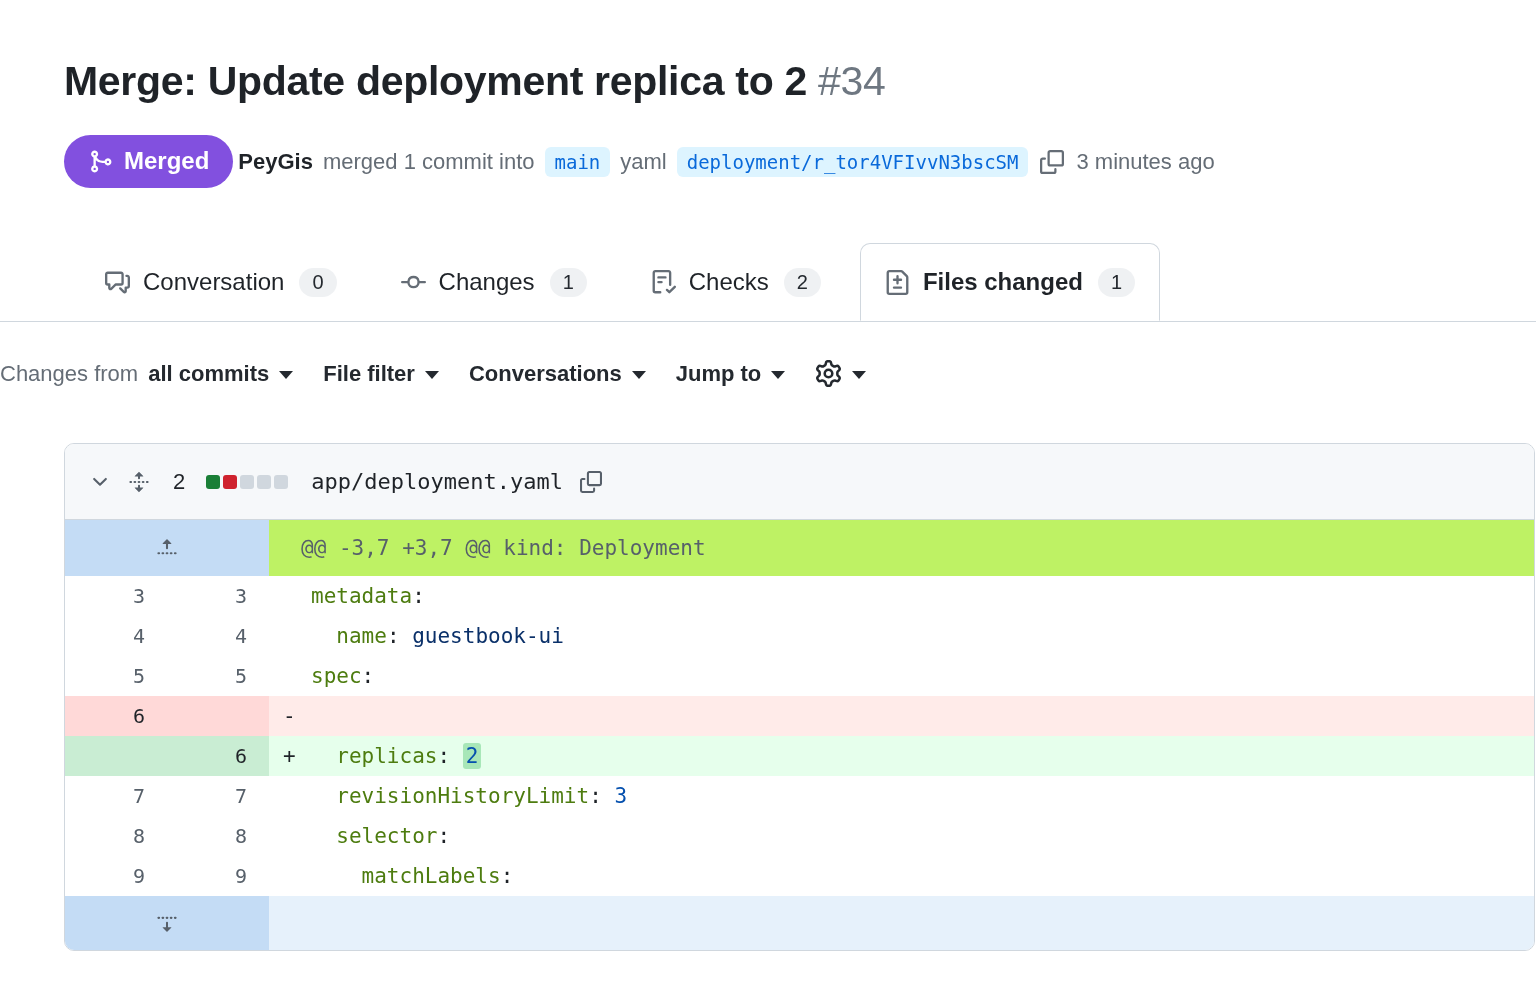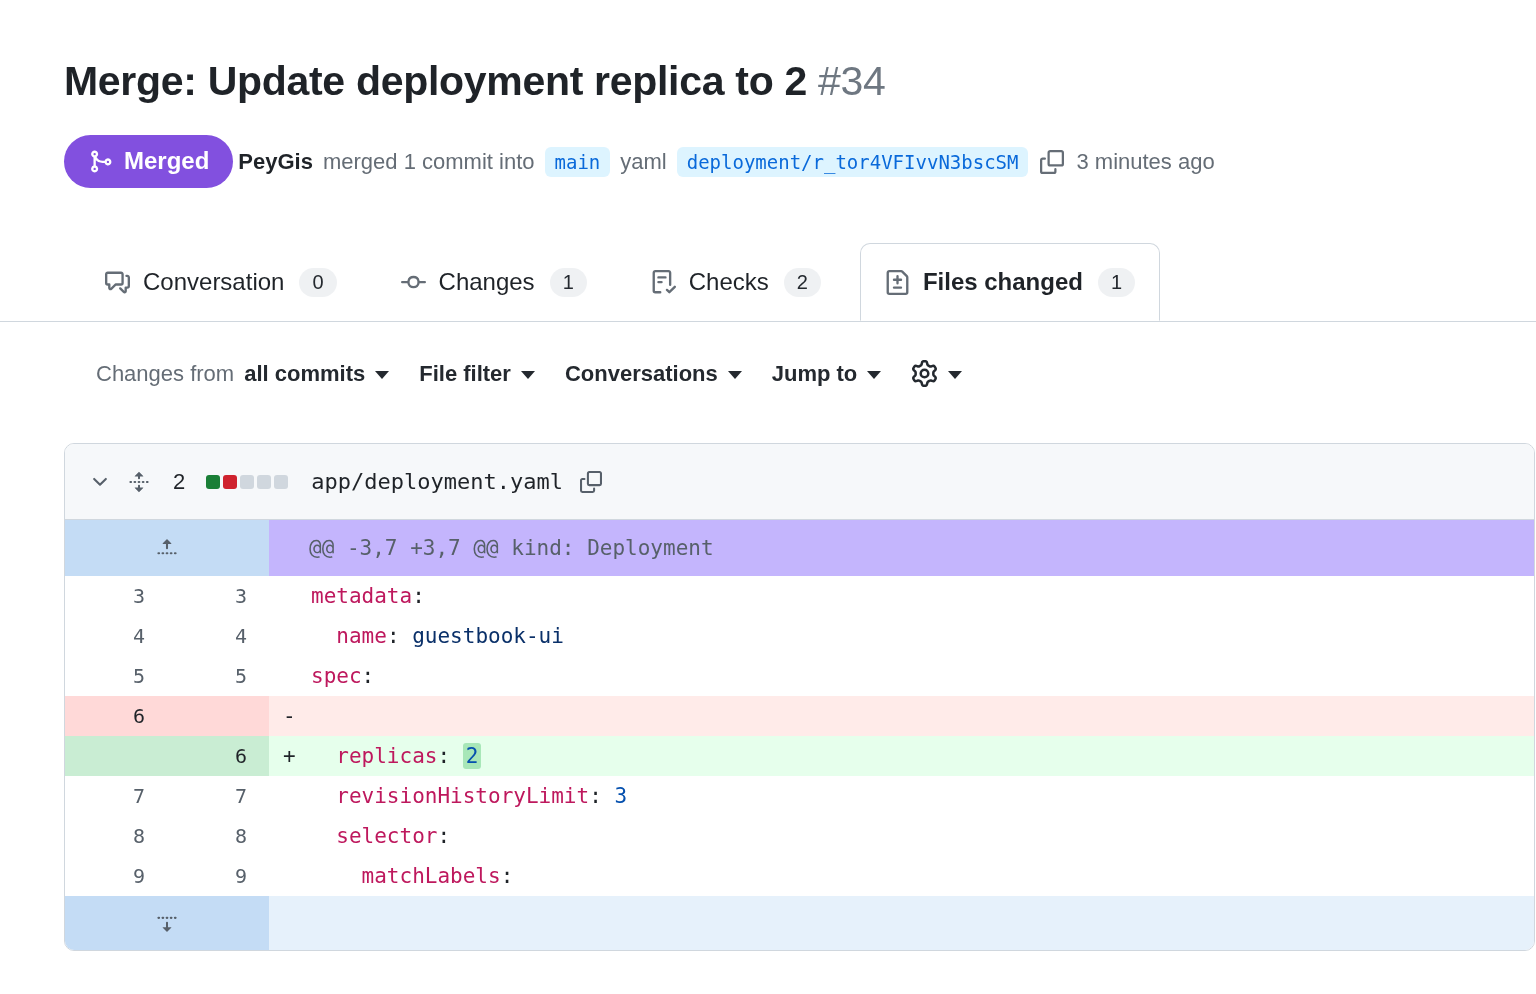--- a/index.html
+++ b/index.html
@@ -18,21 +18,21 @@
   .octicon svg{width:100%;height:100%;display:block}
   .badge-icon{width:25px;height:25px}
   .meta-copy-icon{width:24px;height:24px;color:#656d76;cursor:pointer;margin:0 2px}
   
   .tabs-bar{margin-top:55px;padding-left:80px;display:flex;align-items:flex-start;gap:14px;border-bottom:1px solid #d0d7de}
   .tab{display:flex;align-items:center;gap:13px;height:78px;padding:0 24px;font-family:inherit;font-size:24px;color:#1f2328;background:transparent;border:1px solid transparent;border-radius:10px 10px 0 0;cursor:pointer}
   .tab.active{background:#fff;border-color:#d0d7de;border-bottom-color:#fff;margin-bottom:-1px;font-weight:600}
   .tab-icon{width:25px;height:25px;color:#656d76}
   .tab-count{background:rgba(175,184,193,.2);border-radius:999px;padding:3px 13px;font-size:20px;font-weight:400;color:#24292f;margin-left:2px}
   
-  .diff-toolbar{margin-top:38px;padding-left:96px;display:flex;align-items:center;gap:30px;font-size:22px;color:#24292f}
+  .diff-toolbar{margin-top:38px;display:flex;align-items:center;gap:30px;font-size:22px;color:#24292f}
   .toolbar-item{display:flex;align-items:center;gap:10px;font-weight:600;cursor:pointer}
   .tb-muted{color:#656d76;font-weight:400}
   .caret{width:0;height:0;border-left:7px solid transparent;border-right:7px solid transparent;border-top:8px solid #24292f;margin-top:3px}
   .gear-icon{width:27px;height:27px;color:#24292f}
   
   .diff-panel{margin:56px 0 0 64px;width:1471px;border:1px solid #d0d7de;border-radius:10px;overflow:hidden}
   .file-header{height:76px;background:#f6f8fa;border-bottom:1px solid #d0d7de;display:flex;align-items:center;padding:0 24px;gap:17px}
   .hdr-icon{width:22px;height:22px;color:#57606a;cursor:pointer}
   .changes-count{font-size:22px;color:#1f2328;margin-left:6px}
   .diff-squares{display:flex;gap:3px;margin-left:4px}
@@ -40,30 +40,30 @@
   .sq-addition{background:#1a7f37}
   .sq-deletion{background:#cf222e}
   .sq-neutral{background:#d0d7de}
   .file-path{font-family:"DejaVu Sans Mono","Liberation Mono",monospace;font-size:22px;color:#1f2328;margin-left:6px}
   
   .diff-table{font-family:"DejaVu Sans Mono","Liberation Mono",monospace;font-size:21px}
   .diff-row{display:flex;align-items:stretch}
   .hunk-row{height:56px}
   .hunk-num{width:204px;flex:none;background:#c4dcf5;display:flex;align-items:center;justify-content:center;cursor:pointer}
   .fold-icon{width:22px;height:22px;color:#57606a}
-  .hunk-code{flex:1;background:#c4b5fd;color:#57606a;padding-left:40px;line-height:56px;white-space:pre}
+  .hunk-code{flex:1;background:#bef264;color:#57606a;padding-left:32px;line-height:56px;white-space:pre}
   .code-row{height:40px;line-height:40px;background:#fff}
   .num-cell{width:102px;flex:none;text-align:right;padding-right:22px;color:#57606a;font-size:20px;cursor:pointer}
   .code-cell{flex:1;display:flex;white-space:pre;padding-left:14px}
   .sign-cell{width:28px;flex:none;color:#1f2328}
   .row-del{background:#ffebe9}
   .row-del .num-cell{background:#ffd9d8;color:#1f2328}
   .row-add{background:#e6ffec}
   .row-add .num-cell{background:#c9edd3;color:#1f2328}
-  .tok-k{color:#be185d}
+  .tok-k{color:#4d7c0f}
   .tok-s{color:#0a3069}
   .tok-n{color:#0550ae}
   .row-del .tok-hl{background:rgba(255,129,130,.45);border-radius:3px;padding:1px 3px}
   .row-add .tok-hl{background:rgba(74,194,107,.4);border-radius:3px;padding:1px 3px}
   .footer-row{height:54px}
   .footer-num{width:204px;flex:none;background:#c4dcf5;display:flex;align-items:center;justify-content:center;cursor:pointer}
   .footer-rest{flex:1;background:#e6f1fb}
 </style>
 </head>
 <body>

